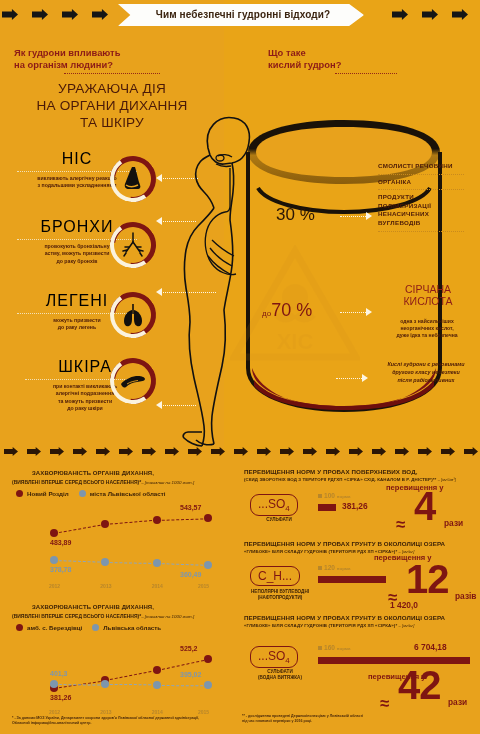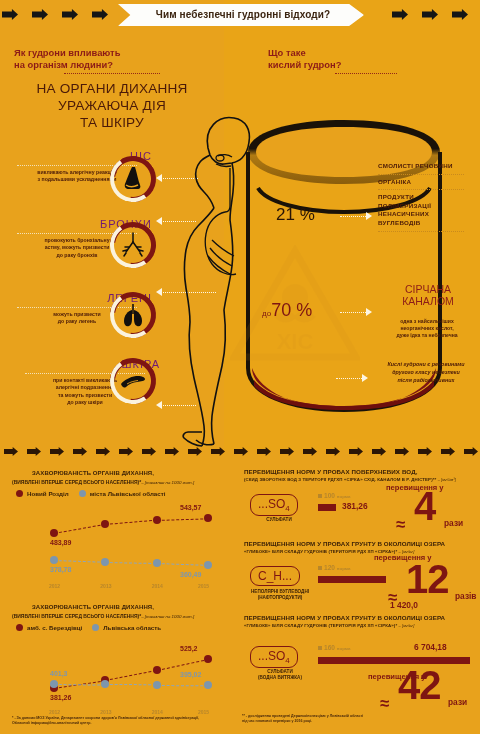--- a/index.html
+++ b/index.html
@@ -35,21 +35,21 @@
   .dotline.sm{width:62px;}
   .dotline.tan{border-top-color:#f4e7c6;}
   .dotline.wide{width:120px;}
 
   .big-head{position:absolute;text-align:center;color:#4b1a08;font-size:13.6px;line-height:17px;letter-spacing:.2px;}
   .big-head.left{left:4px;top:80px;width:216px;}
   .big-head.right{left:262px;top:80px;width:214px;}
 
   
   .organ{position:absolute;width:150px;text-align:center;}
-  .organ .t{color:#701a75;font-size:11px;letter-spacing:1px;text-align:right;}
+  .organ .t{color:#000000;font-size:16px;letter-spacing:1px;}
   .organ .d{color:#4b1a08;font-size:5.2px;line-height:7.4px;font-weight:bold;margin-top:3px;}
   .o-nose{left:2px;top:150px;}
   .o-bron{left:2px;top:218px;}
   .o-lung{left:2px;top:292px;}
   .o-skin{left:10px;top:358px;}
 
   
   .circ{position:absolute;width:46px;height:46px;border-radius:50%;}
   .circ .ring{position:absolute;inset:0;border-radius:50%;
       border:5px solid #7e1512;border-left-color:transparent;transform:rotate(-38deg);}
@@ -156,22 +156,22 @@
   </div>
 
   <div class="q-head left">
     <div id="lq">
         <div>Як гудрони впливають</div>
         <div>на організм людини?</div>
       </div>
     <div class="dotline"></div>
   </div>
   <div class="big-head left" id="lh">
+      <div>УРАЖАЮЧА ДІЯ</div>
       <div>НА ОРГАНИ ДИХАННЯ</div>
-      <div>УРАЖАЮЧА ДІЯ</div>
       <div>ТА ШКІРУ</div>
     </div>
 
   <div class="q-head right">
     <div id="rq">
         <div>Що таке</div>
         <div>кислий гудрон?</div>
       </div>
     <div class="dotline sm"></div>
   </div>
@@ -317,21 +317,21 @@
              L190 268 C176 284 142 292 100 292 C58 292 24 284 10 268 Z" fill="#6d0f0d"></path>
   </svg>
 
   <svg class="hazard" width="130" height="120" viewBox="0 0 130 120">
     <path d="M65 6 L126 112 L4 112 Z" fill="none" stroke="#c98a1c" stroke-width="7"></path>
     <circle cx="65" cy="52" r="13" fill="#c98a1c"></circle>
     <path d="M44 72 C52 64 60 66 65 70 C70 66 78 64 86 72 C78 80 70 78 65 74 C60 78 52 80 44 72 Z" fill="#c98a1c"></path>
     <text x="65" y="104" font-size="22" font-weight="bold" fill="#c98a1c" text-anchor="middle" font-family="Liberation Sans, sans-serif">ХІС</text>
   </svg>
 
-  <div class="pct30">21 %</div>
+  <div class="pct30">30 %</div>
   <div class="pct70">
     <i>до</i><span>70 %</span>
   </div>
 
   <div class="conn" style="left:340px;top:216px;width:28px;border-top-color:#fdf6e4;"></div>
   <div class="arrowhead" style="left:366px;top:212px;transform:rotate(180deg);"></div>
   <div class="conn" style="left:340px;top:312px;width:28px;border-top-color:#fdf6e4;"></div>
   <div class="arrowhead" style="left:366px;top:308px;transform:rotate(180deg);"></div>
   <div class="conn" style="left:336px;top:378px;width:28px;border-top-color:#fdf6e4;"></div>
   <div class="arrowhead" style="left:362px;top:374px;transform:rotate(180deg);"></div>
@@ -345,21 +345,21 @@
         <div>ПРОДУКТИ</div>
         <div>ПОЛІМЕРИЗАЦІЇ</div>
         <div>НЕНАСИЧЕНИХ</div>
         <div>ВУГЛЕВОДІВ</div>
       </div>
     <div class="dl"></div>
   </div>
 
   <div class="acid-t" id="acidT">
       <div>СІРЧАНА</div>
-      <div>КАНАЛОМ</div>
+      <div>КИСЛОТА</div>
     </div>
   <div class="acid-d" id="acidD">
       <div>одна з найсильніших</div>
       <div>неорганічних кислот,</div>
       <div>дуже їдка та небезпечна</div>
     </div>
   <div class="note2" id="noteT">
       <div>Кислі гудрони є речовинами</div>
       <div>другого класу небезпеки</div>
       <div>після радіоактивних</div>

